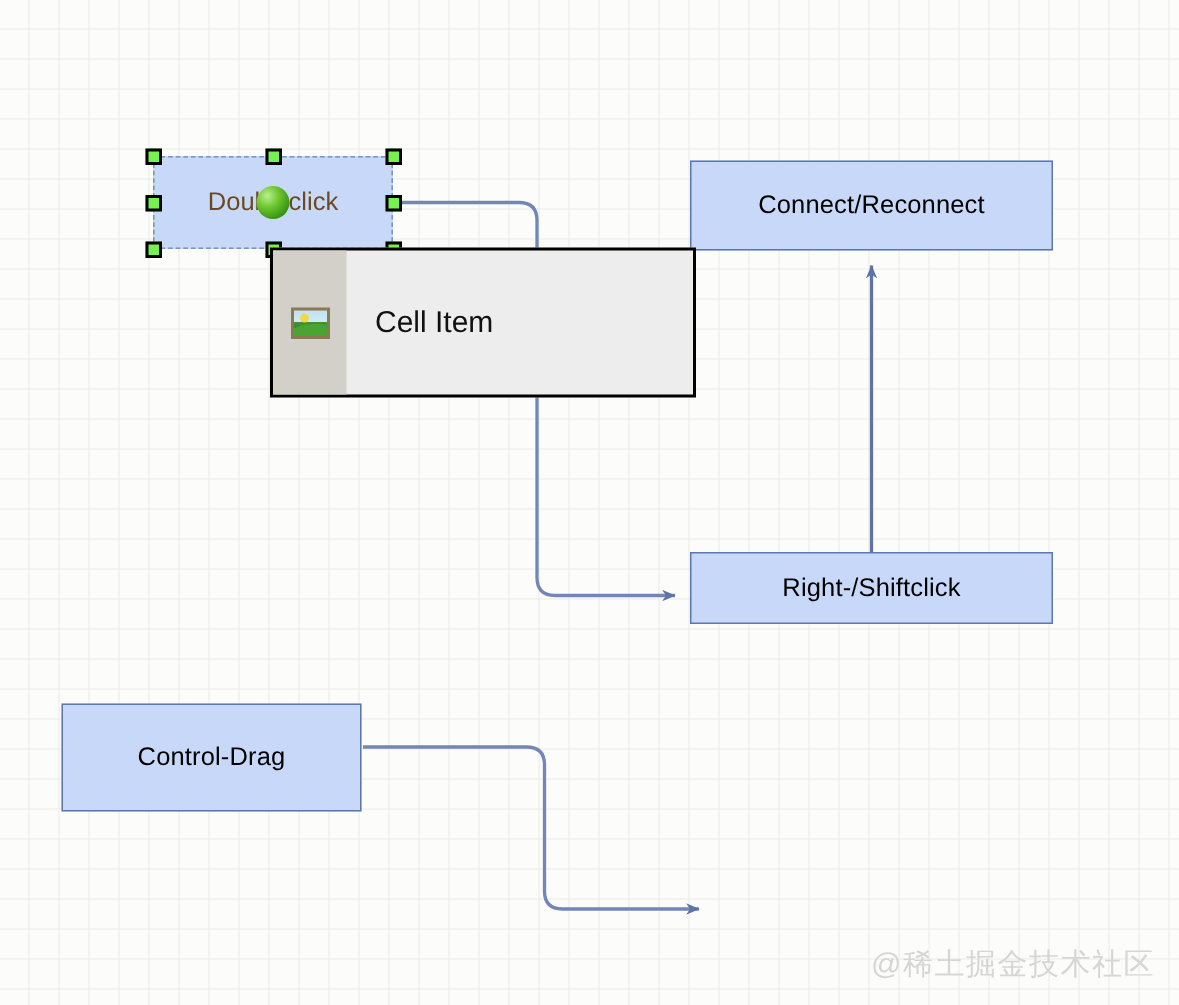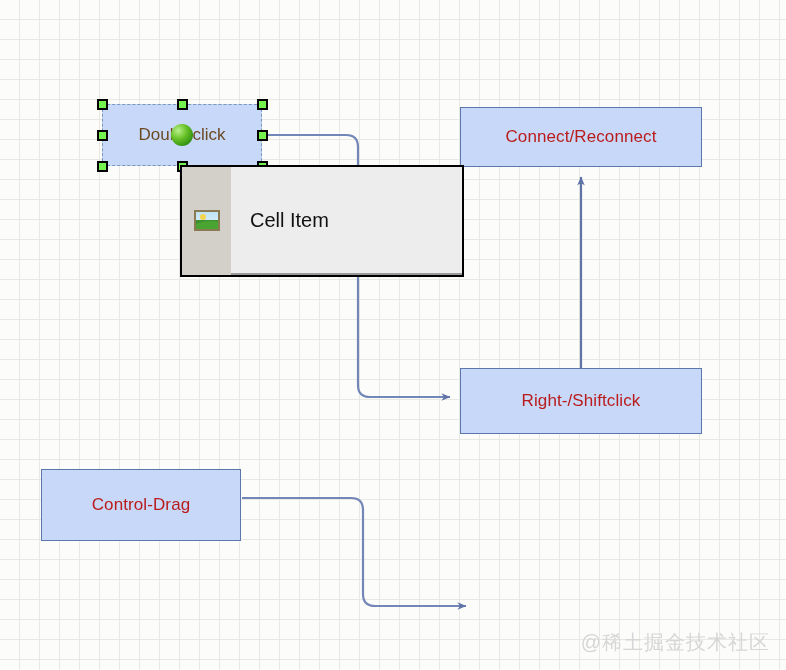--- a/index.html
+++ b/index.html
@@ -32,21 +32,21 @@
   #node-layer { z-index: 10; }
   #menu-layer { z-index: 30; }
   #watermark-layer { z-index: 40; }
 
   
   .node {
     position: absolute;
     box-sizing: border-box;
     background: #c8d8f8;
     border: 1px solid #5c77ab;
-    color: #b91c1c;
+    color: #000000;
     font-size: 17px;
     display: flex;
     align-items: center;
     justify-content: center;
     letter-spacing: 0.1px;
     white-space: nowrap;
   }
 
   
   #node-doubleclick {
@@ -91,26 +91,25 @@
     border: 2px solid #000000;
     z-index: 3;
   }
 
   
   #context-menu {
     position: absolute;
     left: 180px;
     top: 165px;
     width: 284px;
-    height: 112px;
+    height: 100px;
     box-sizing: border-box;
     border: 2px solid #000000;
     background: #ededed;
     display: flex;
-    flex-direction: column;
     font-family: "Liberation Sans", sans-serif;
   }
   #menu-gutter {
     position: absolute;
     left: 0;
     top: 0;
     bottom: 0;
     width: 49px;
     background: #d3d0ca;
   }
@@ -215,21 +214,21 @@
     <div class="handle" style="left:97px;  top:130px;"></div>
     <div class="handle" style="left:257px; top:130px;"></div>
     <div class="handle" style="left:97px;  top:161px;"></div>
     <div class="handle" style="left:177px; top:161px;"></div>
     <div class="handle" style="left:257px; top:161px;"></div>
 
     <div class="node" style="left:460px; top:107px; width:242px; height:60px;">
       <span>Connect/Reconnect</span>
     </div>
 
-    <div class="node" style="left:460px; top:368px; width:242px; height:66px;">
+    <div class="node" style="left:460px; top:368px; width:242px; height:48px;">
       <span>Right-/Shiftclick</span>
     </div>
 
     <div class="node" style="left:41px; top:469px; width:200px; height:72px;">
       <span>Control-Drag</span>
     </div>
   </div>
 
   <div class="layer" id="menu-layer">
     <div id="context-menu">

